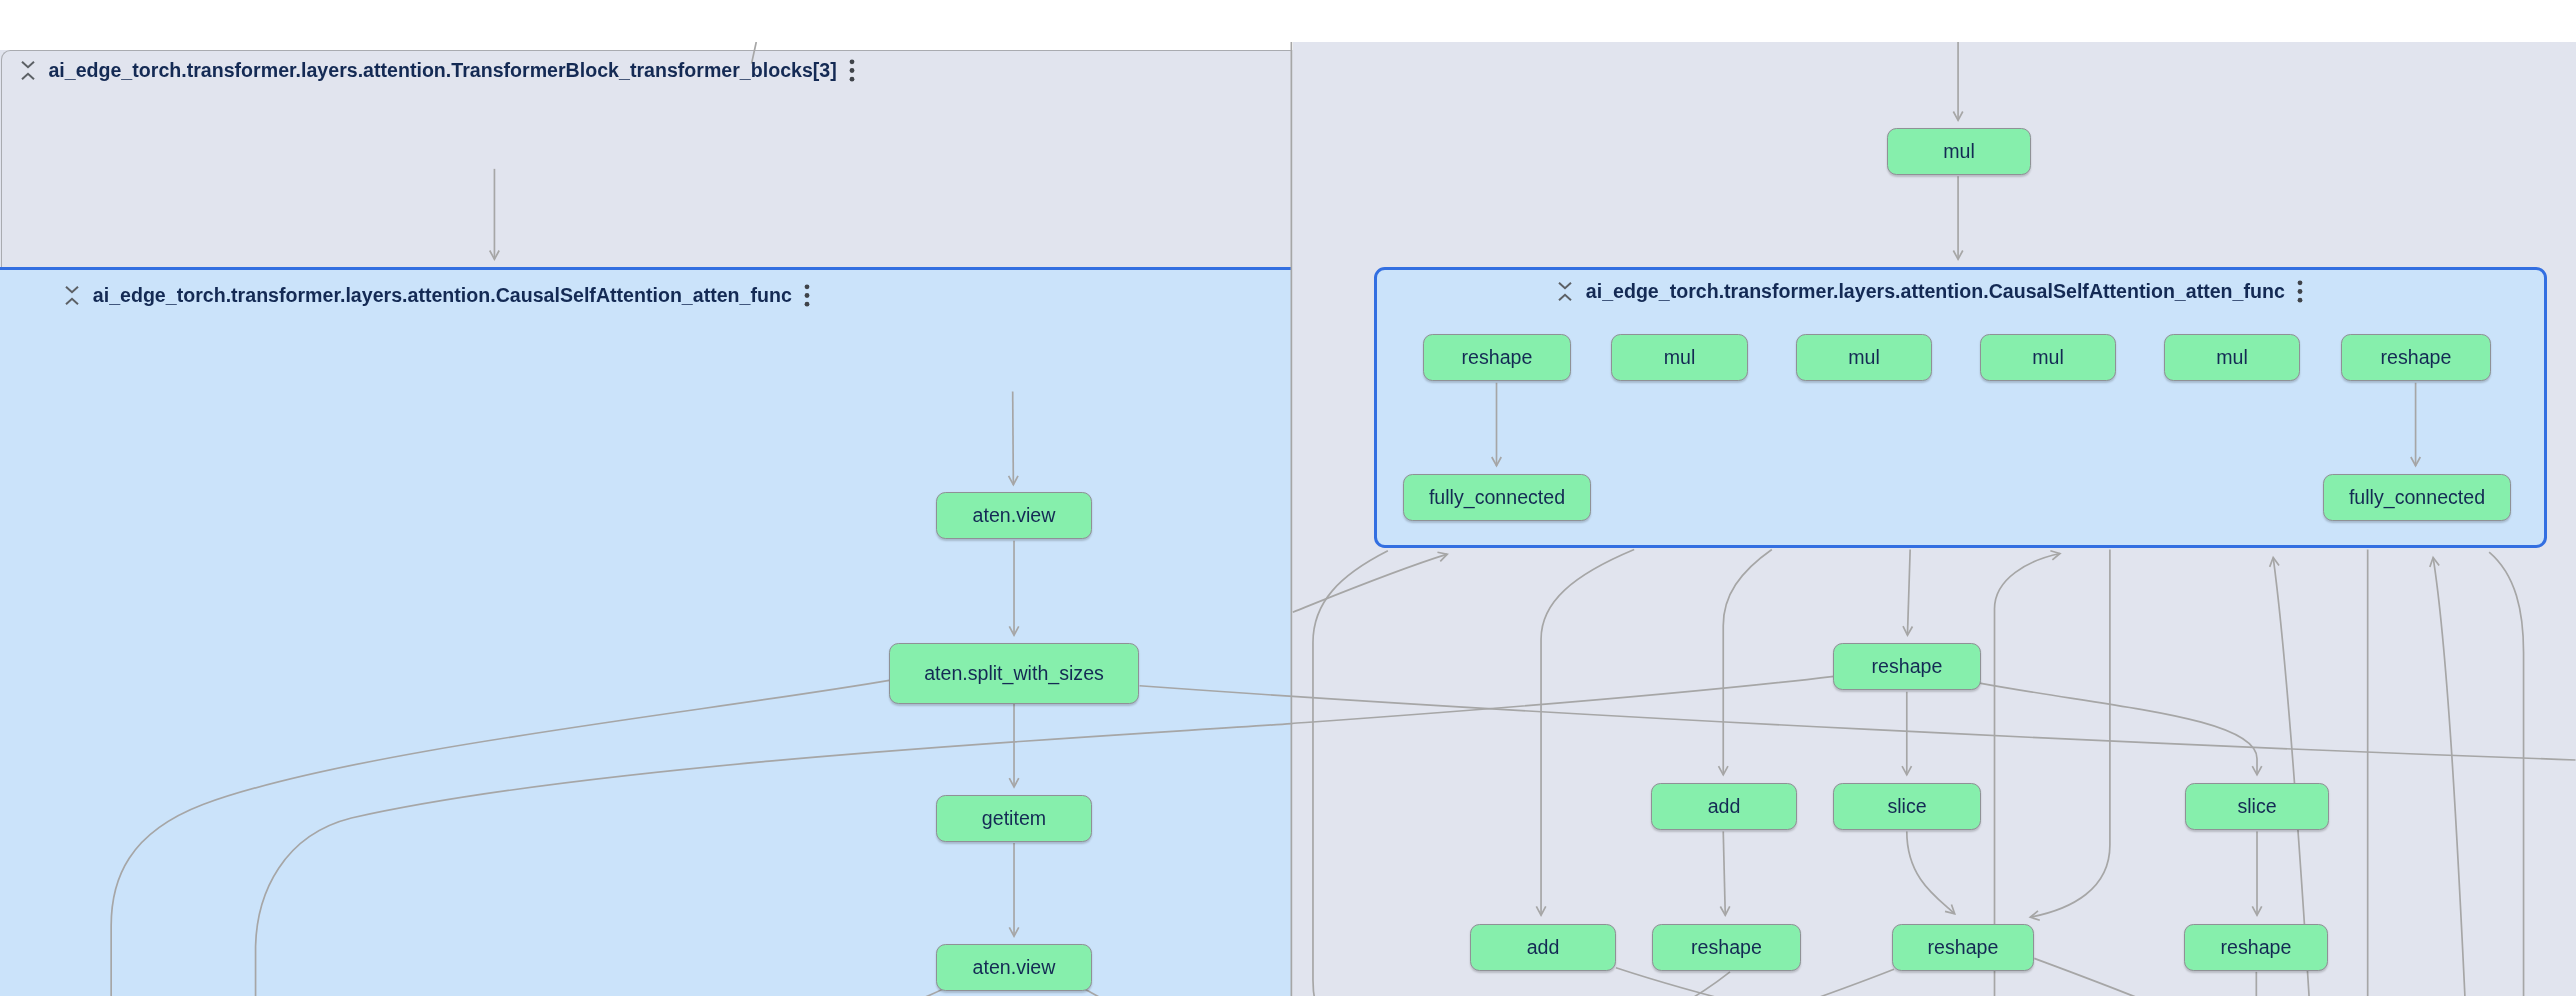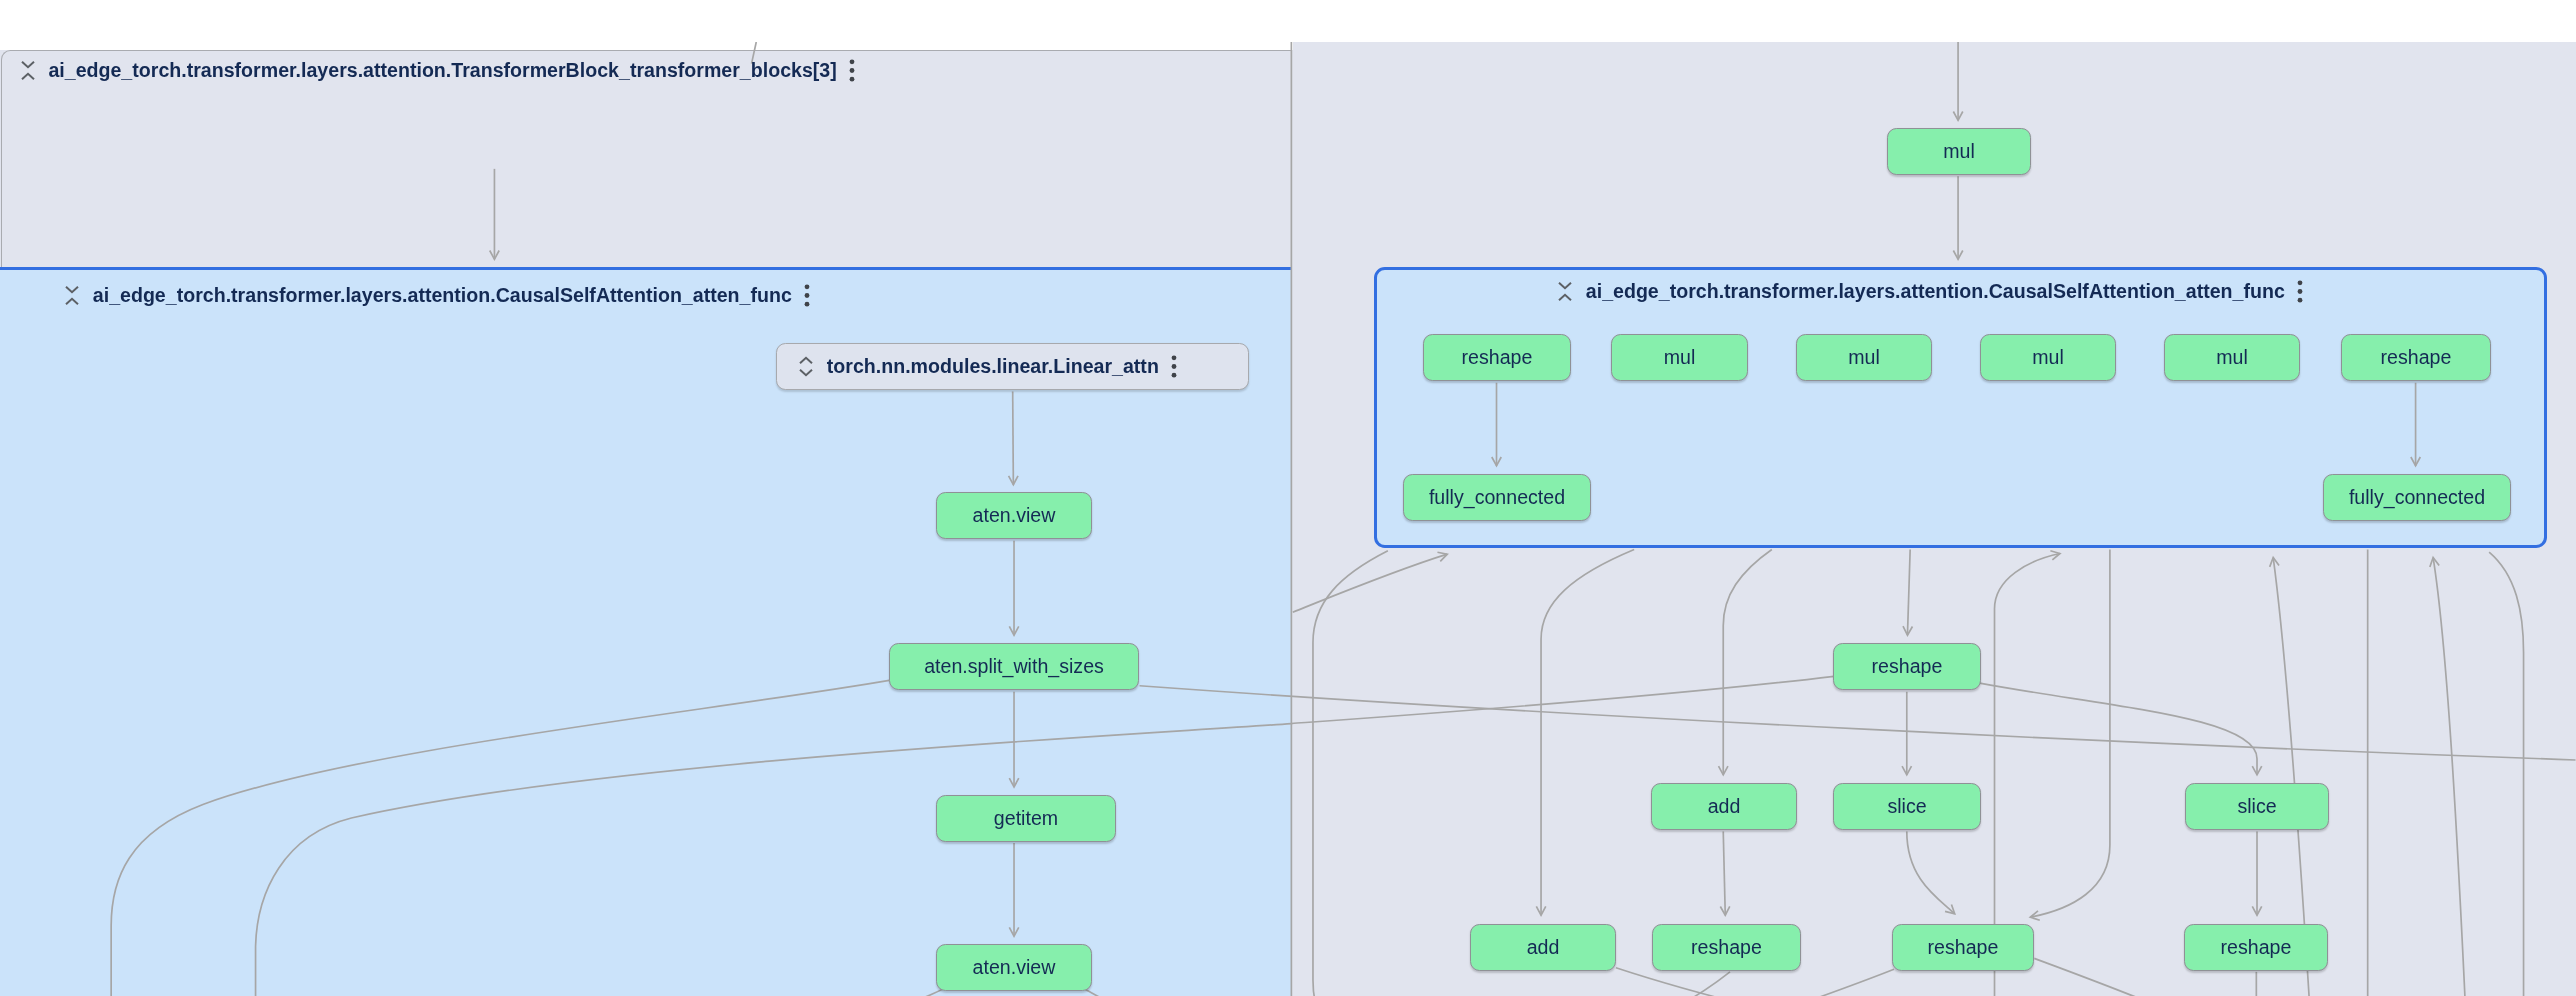--- a/index.html
+++ b/index.html
@@ -103,49 +103,37 @@
       <polyline points="6,30 15,22 24,30" fill="none" stroke="#5c6065" stroke-width="3"></polyline>
     </svg>
     <span class="lbl">ai_edge_torch.transformer.layers.attention.CausalSelfAttention_atten_func</span>
     <svg class="icon" width="8" height="27" viewBox="0 0 12 40">
       <circle cx="6" cy="7" r="3.6" fill="#3f4349"></circle>
         <circle cx="6" cy="20" r="3.6" fill="#3f4349"></circle>
         <circle cx="6" cy="33" r="3.6" fill="#3f4349"></circle>
     </svg>
   </div>
 
-  <div class="cbox" style="left:776px;top:301px;width:473px;height:47px;">
-    <svg class="icon" width="20" height="23" viewBox="0 0 30 34">
-      <polyline points="6,12 15,4 24,12" fill="none" stroke="#5c6065" stroke-width="3"></polyline>
-      <polyline points="6,22 15,30 24,22" fill="none" stroke="#5c6065" stroke-width="3"></polyline>
-    </svg>
-    <span class="lbl">torch.nn.modules.linear.Linear_attn</span>
-    <svg class="icon" width="8" height="27" viewBox="0 0 12 40">
-      <circle cx="6" cy="7" r="3.6" fill="#3f4349"></circle>
-        <circle cx="6" cy="20" r="3.6" fill="#3f4349"></circle>
-        <circle cx="6" cy="33" r="3.6" fill="#3f4349"></circle>
-    </svg>
-  </div>
 
   <div class="ghead" style="left:1555px;top:234px;">
     <svg class="icon" width="20" height="23" viewBox="0 0 30 34">
       <polyline points="6,4 15,12 24,4" fill="none" stroke="#5c6065" stroke-width="3"></polyline>
       <polyline points="6,30 15,22 24,30" fill="none" stroke="#5c6065" stroke-width="3"></polyline>
     </svg>
     <span class="lbl">ai_edge_torch.transformer.layers.attention.CausalSelfAttention_atten_func</span>
     <svg class="icon" width="8" height="27" viewBox="0 0 12 40">
       <circle cx="6" cy="7" r="3.6" fill="#3f4349"></circle>
         <circle cx="6" cy="20" r="3.6" fill="#3f4349"></circle>
         <circle cx="6" cy="33" r="3.6" fill="#3f4349"></circle>
     </svg>
   </div>
 
   <div class="node" style="left:936px;top:450px;width:156px;height:47px;">aten.view</div>
-  <div class="node" style="left:889px;top:601px;width:250px;height:47px;">aten.split_with_sizes</div>
-  <div class="node" style="left:936px;top:753px;width:180px;height:47px;">getitem</div>
+  <div class="node" style="left:889px;top:601px;width:250px;height:61px;">aten.split_with_sizes</div>
+  <div class="node" style="left:936px;top:753px;width:156px;height:47px;">getitem</div>
   <div class="node" style="left:936px;top:902px;width:156px;height:47px;">aten.view</div>
 
   <div class="node" style="left:1887px;top:86px;width:144px;height:47px;">mul</div>
 
   <div class="node" style="left:1423px;top:292px;width:148px;height:47px;">reshape</div>
   <div class="node" style="left:1611px;top:292px;width:137px;height:47px;">mul</div>
   <div class="node" style="left:1796px;top:292px;width:136px;height:47px;">mul</div>
   <div class="node" style="left:1980px;top:292px;width:136px;height:47px;">mul</div>
   <div class="node" style="left:2164px;top:292px;width:136px;height:47px;">mul</div>
   <div class="node" style="left:2341px;top:292px;width:150px;height:47px;">reshape</div>

